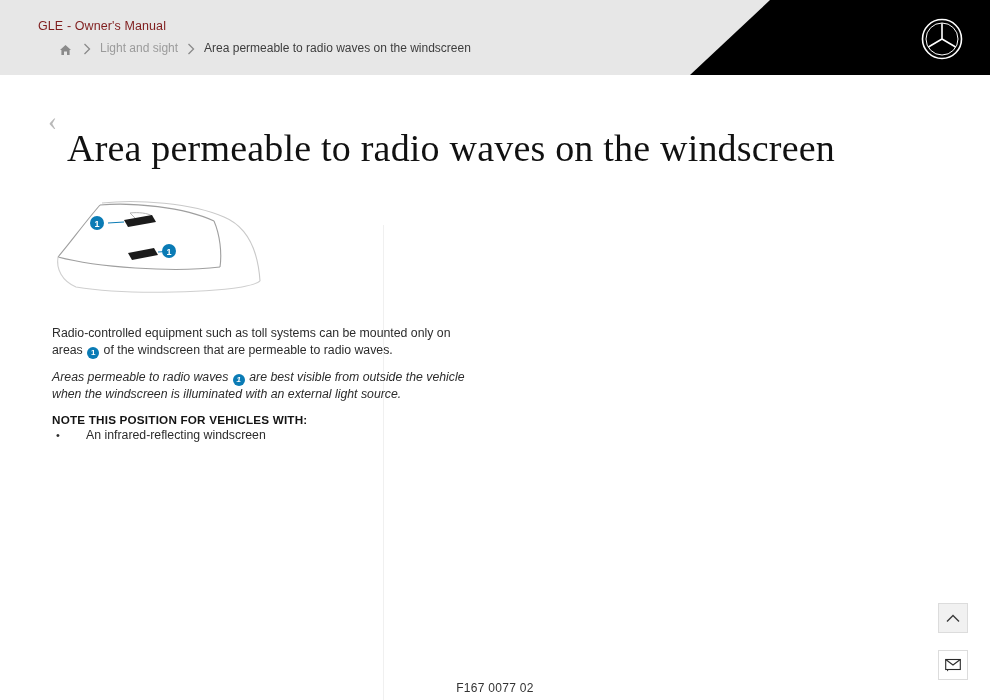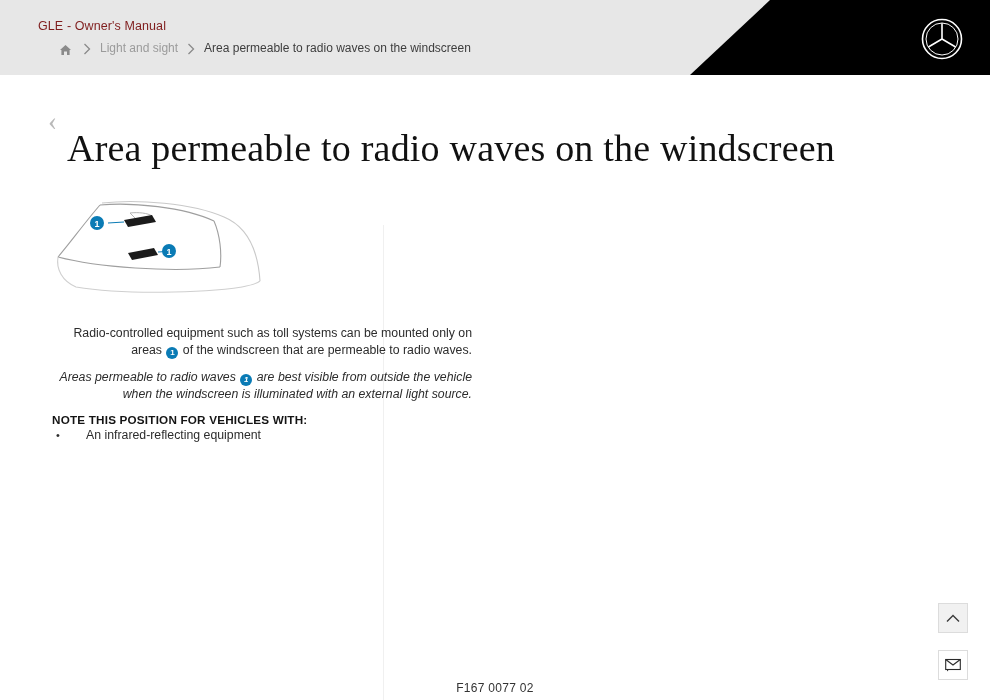--- a/index.html
+++ b/index.html
@@ -121,21 +121,20 @@
     height: 105px;
   }
 
   .body-text {
     position: absolute;
     left: 52px;
     font-size: 12.3px;
     line-height: 16.5px;
     color: #2c2c2c;
     width: 420px;
-    text-align: right;
   }
   .para1 { top: 238px; }
   .para2 { top: 282px; font-style: italic; }
   .note-heading {
     position: absolute;
     left: 52px;
     top: 338px;
     font-size: 11.7px;
     font-weight: bold;
     color: #141414;
@@ -309,21 +308,21 @@
     <span>Areas permeable to radio waves</span>
     <span class="callout">1</span>
     <span>are best visible from outside the vehicle when the windscreen is illuminated with an external light source.</span>
   </p>
 
   <div class="note-heading">NOTE THIS POSITION FOR VEHICLES WITH:</div>
 
   <div class="bullet-list">
     <div class="bullet-item">
       <span class="bullet-dot">•</span>
-      <span>An infrared-reflecting equipment</span>
+      <span>An infrared-reflecting windscreen</span>
     </div>
   </div>
 
   <div class="figure-caption">F167 0077 02</div>
 
   <div class="fab fab-top">
     <span>
       <svg width="14" height="9" viewBox="0 0 14 9">
         <path d="M1 7.5 L7 1.5 L13 7.5" fill="none" stroke="#3a3a3a" stroke-width="1.4"></path>
       </svg>

